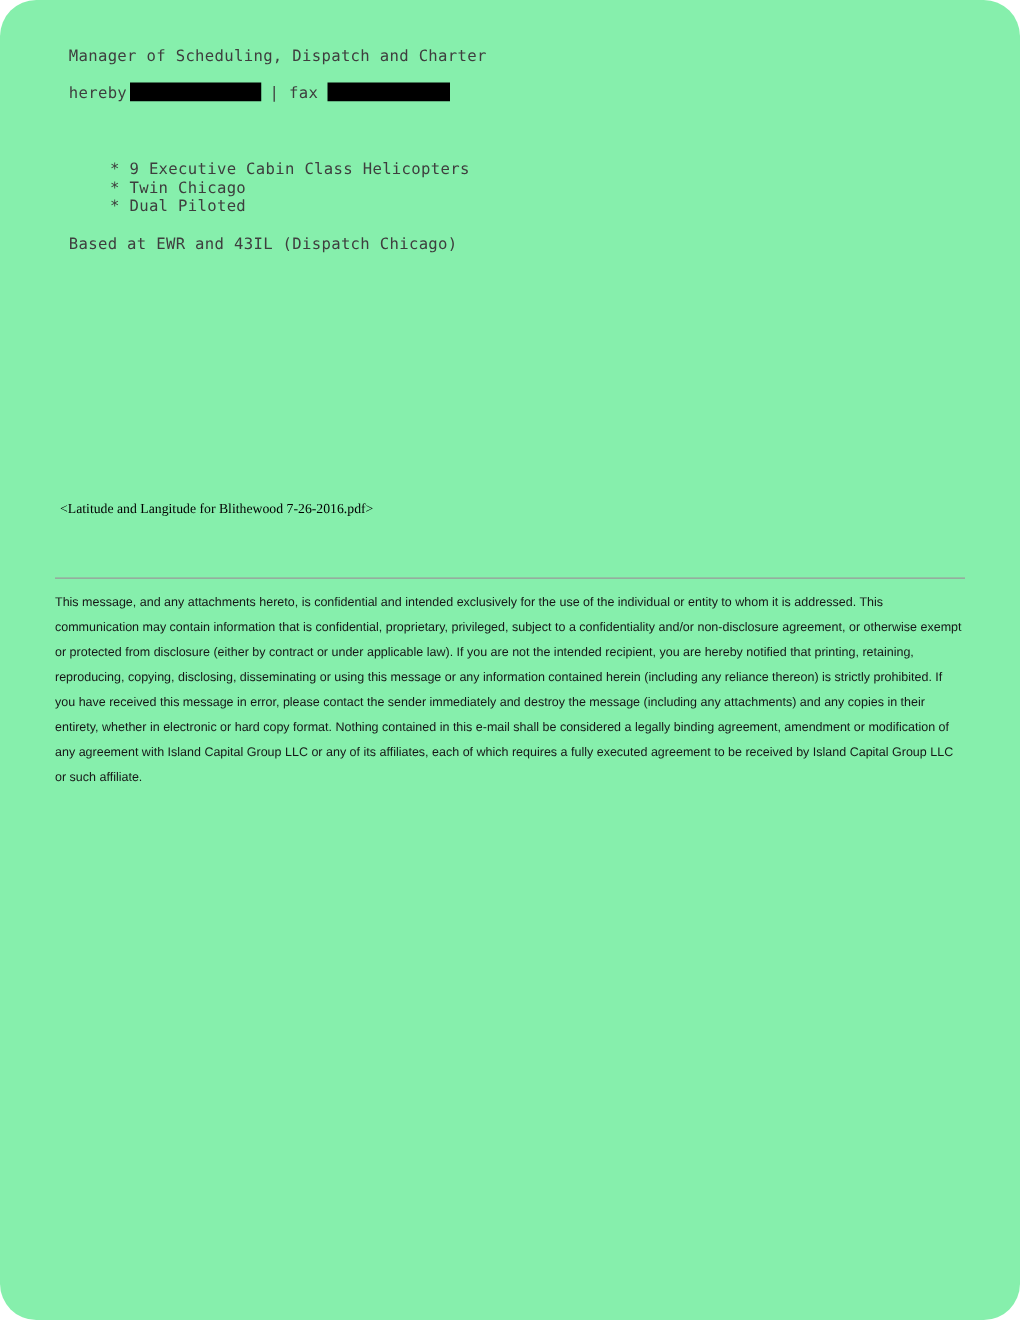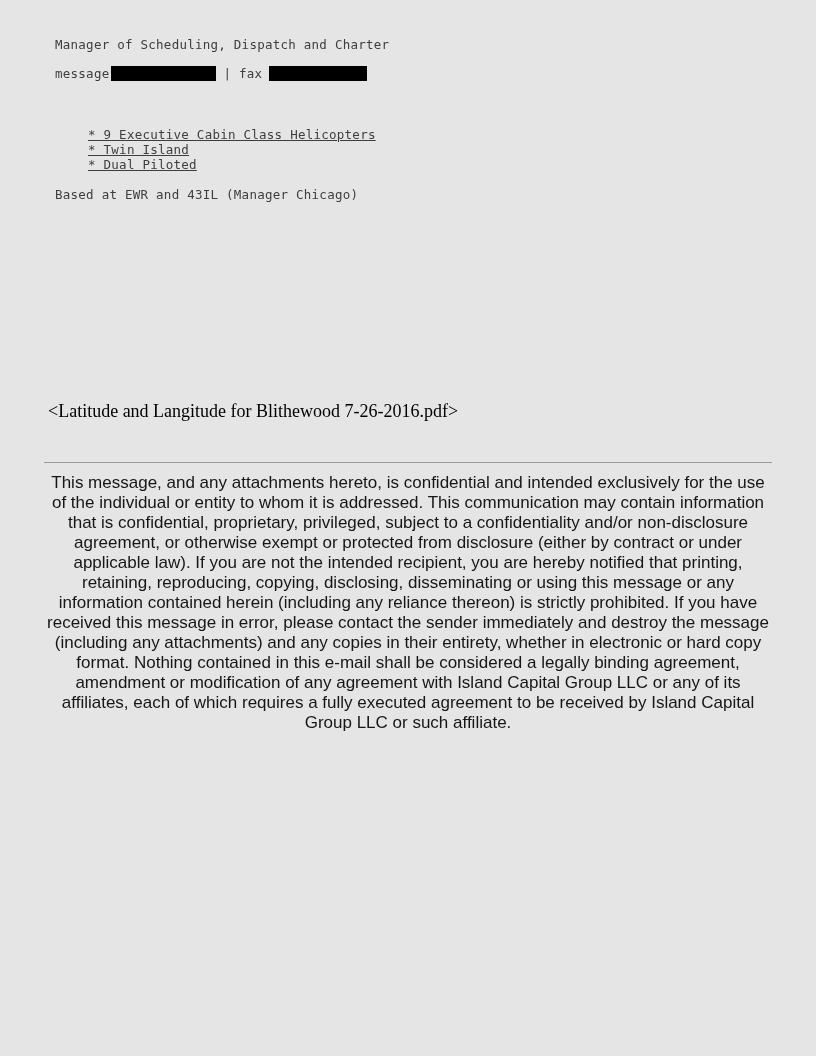--- a/index.html
+++ b/index.html
@@ -8,21 +8,22 @@
     height: 1056px;
     background: #ffffff;
     position: relative;
     font-family: "Liberation Sans", sans-serif;
     color: #000;
     overflow: hidden;
   }
   .page {
     position: absolute;
     inset: 0;
-    background: #e5e5e5;
+    background: #86efac;
+    border-radius: 29px;
   }
   
   .sig {
     position: absolute;
     left: 55px;
     top: 37px;
     font-family: "DejaVu Sans Mono", "Liberation Mono", monospace;
     font-size: 12.5px;
     line-height: 15px;
     letter-spacing: 0.25px;
@@ -34,76 +35,76 @@
   .redact {
     display: inline-block;
     background: #000000;
     height: 15px;
     vertical-align: text-bottom;
   }
   .redact-office { width: 105px; margin-left: 2px; }
   .redact-fax   { width: 98px;  margin-left: 7px; }
   .fax-label { margin-left: 7px; text-align: right; }
   .about-heading { margin: 0 0 15px 0; }
-  .bullet-list { margin: 0; padding: 0; list-style: none; text-decoration: underline; }
+  .bullet-list { margin: 0; padding: 0; list-style: none; }
   .bullet-item { padding-left: 33px; }
   .based-line { margin-top: 15px; }
   
   .attachment-line {
     position: absolute;
     left: 48px;
     top: 401px;
     font-family: "Liberation Serif", serif;
-    font-size: 18px;
+    font-size: 11px;
     color: #000000;
     white-space: nowrap;
   }
   
   .divider {
     position: absolute;
     left: 44px;
     width: 728px;
     top: 462px;
     border: 0;
     border-top: 1px solid #999999;
     margin: 0;
   }
   
   .disclaimer {
     position: absolute;
     left: 44px;
     top: 473px;
     width: 728px;
     font-family: "Liberation Sans", sans-serif;
-    font-size: 17px;
+    font-size: 10px;
     line-height: 20px;
     color: #161616;
-    text-align: center;
+    text-align: left;
   }
 </style>
 </head>
 <body>
 
 <div class="page">
 
   <div class="sig">
     <div class="sig-title">Manager of Scheduling, Dispatch and Charter</div>
 
     <div class="contact-line">
-      <span>message</span><span class="redact redact-office"></span><span class="fax-label">| fax</span><span class="redact redact-fax"></span>
+      <span>hereby</span><span class="redact redact-office"></span><span class="fax-label">| fax</span><span class="redact redact-fax"></span>
     </div>
 
 
     <ul class="bullet-list">
       <li class="bullet-item">* 9 Executive Cabin Class Helicopters</li>
-      <li class="bullet-item">* Twin Island</li>
+      <li class="bullet-item">* Twin Chicago</li>
       <li class="bullet-item">* Dual Piloted</li>
     </ul>
 
-    <div class="based-line">Based at EWR and 43IL (Manager Chicago)</div>
+    <div class="based-line">Based at EWR and 43IL (Dispatch Chicago)</div>
   </div>
 
   <div class="attachment-line">&lt;Latitude and Langitude for Blithewood 7-26-2016.pdf&gt;</div>
 
   <hr class="divider">
 
   <div class="disclaimer">This message, and any attachments hereto, is confidential and intended exclusively for the use of the individual or entity to whom it is addressed. This communication may contain information that is confidential, proprietary, privileged, subject to a confidentiality and/or non-disclosure agreement, or otherwise exempt or protected from disclosure (either by contract or under applicable law). If you are not the intended recipient, you are hereby notified that printing, retaining, reproducing, copying, disclosing, disseminating or using this message or any information contained herein (including any reliance thereon) is strictly prohibited. If you have received this message in error, please contact the sender immediately and destroy the message (including any attachments) and any copies in their entirety, whether in electronic or hard copy format. Nothing contained in this e-mail shall be considered a legally binding agreement, amendment or modification of any agreement with Island Capital Group LLC or any of its affiliates, each of which requires a fully executed agreement to be received by Island Capital Group LLC or such affiliate.</div>
 
 </div>
 

